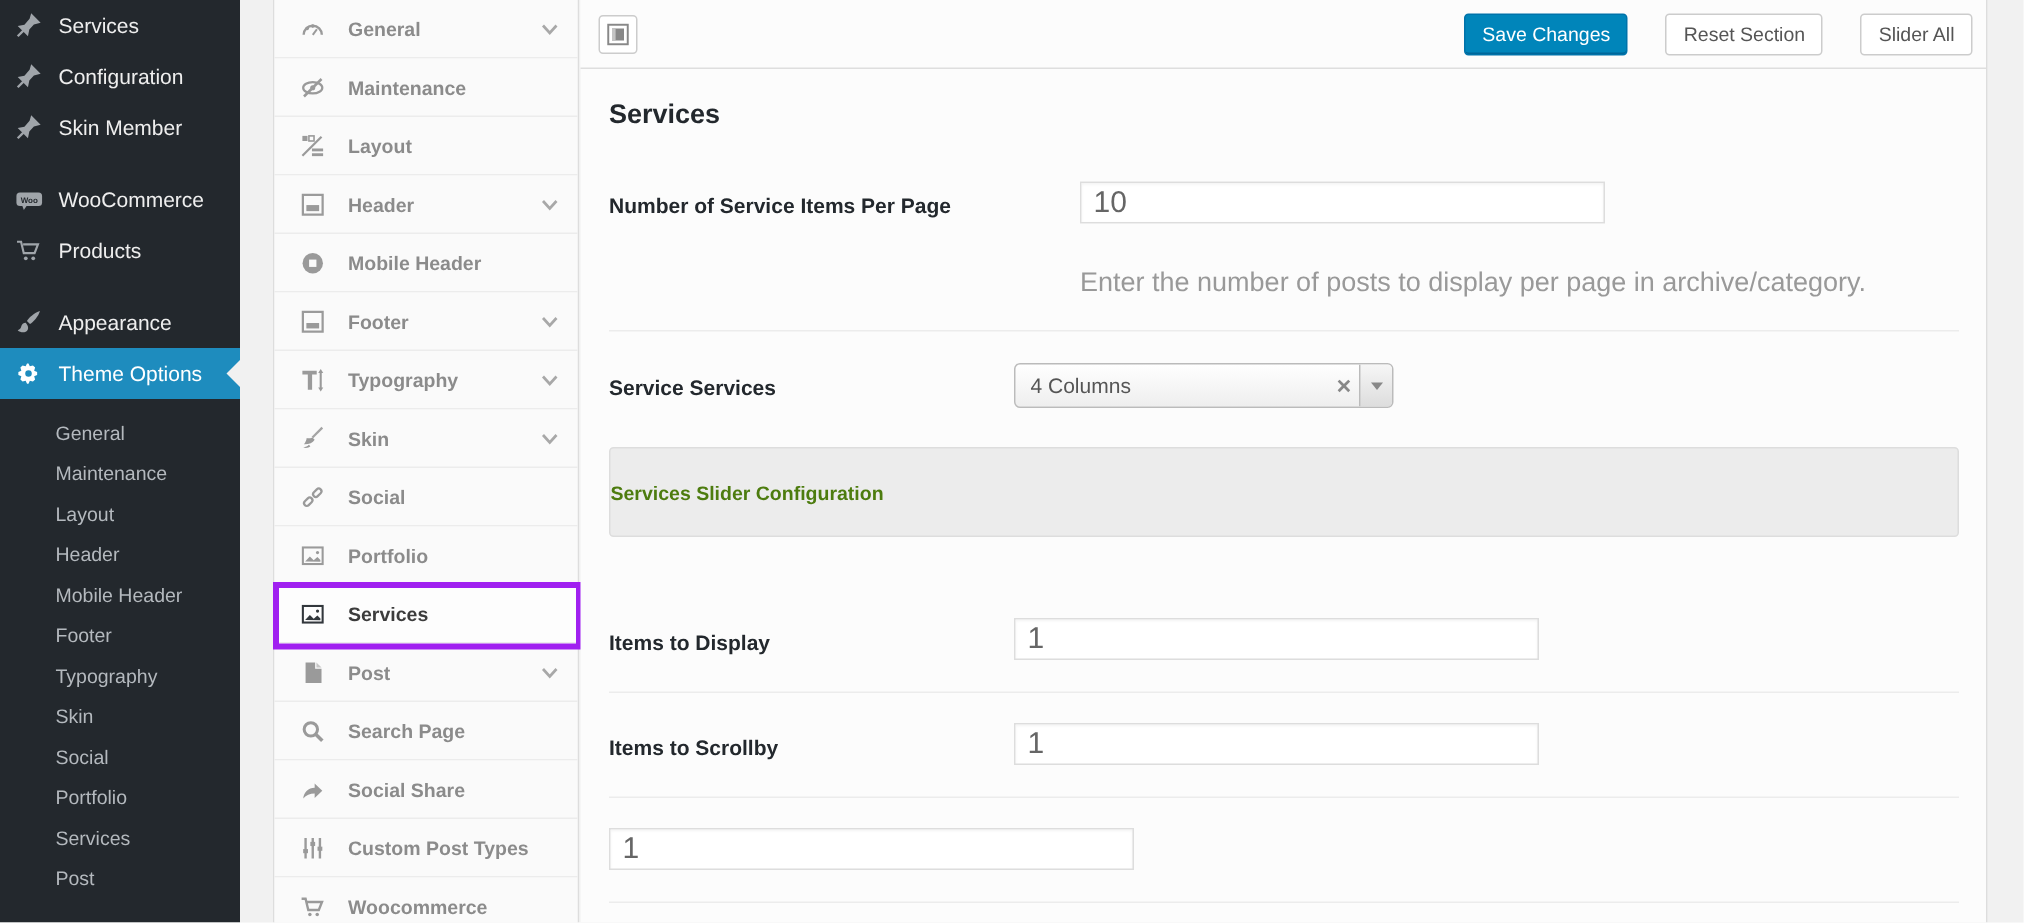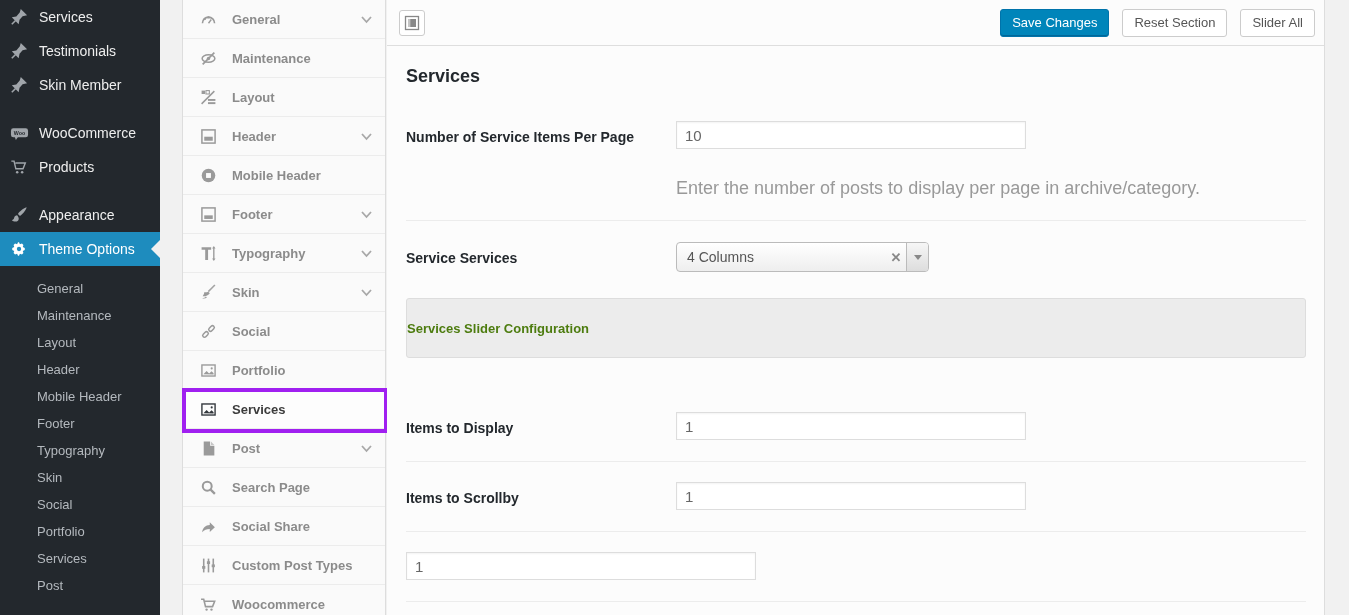--- a/index.html
+++ b/index.html
@@ -29,37 +29,37 @@
   .annotation-box { position:absolute; left:-1px; top:388px; width:206px; height:45px;
       border:4px solid #a020f0; pointer-events:none; z-index:5; }
 
   
   .content { position:absolute; left:387px; top:0; width:938px; height:615px; background:#fcfcfc;
       border-right:1px solid #ddd; z-index:1; }
   .topbar { height:46px; display:flex; align-items:center; padding:0 9px 0 12px; background:#fcfcfc;
       border-bottom:1px solid #dedede; }
   .toggle-btn { width:26px; height:26px; border:1px solid #ccc; border-radius:3px; background:#fff;
       display:flex; align-items:center; justify-content:center; cursor:pointer; }
-  .actions { margin-left:auto; display:flex; gap:13px; }
+  .actions { margin-left:auto; display:flex; gap:25px; }
   .btn { height:28px; padding:0 11px; font-size:13px; border-radius:3px; cursor:pointer;
       font-family:"Liberation Sans", sans-serif; }
   .btn-primary { background:#0085ba; border:1px solid #0073aa; color:#fff; box-shadow:inset 0 -1px 0 #006799; }
   .btn-secondary { background:#fff; border:1px solid #ccc; color:#555; }
 
   .cbody { padding:0 18px 0 19px; }
   .page-title { font-size:18px; font-weight:bold; color:#23282d; padding:20px 0 0 0; }
 
   .frow { display:flex; border-bottom:1px solid #ececec; }
   .flabel { width:270px; flex:0 0 270px; padding:7px 16px 0 0; font-size:14px; font-weight:bold; color:#23282d; line-height:1.35; }
   .fctrl  { flex:1; }
   .txt-input { width:350px; height:28px; border:1px solid #ddd; background:#fff; padding:0 8px;
-      font-size:15px; color:#666; font-family:"Liberation Sans", sans-serif; box-shadow:inset 0 1px 2px rgba(0,0,0,.05); }
+      font-size:20px; color:#666; font-family:"Liberation Sans", sans-serif; box-shadow:inset 0 1px 2px rgba(0,0,0,.05); }
   .fdesc { margin-top:29px; font-size:18px; color:#999; }
 
-  .row-first { padding:34px 0 21px 0; }
+  .row-first { padding:34px 0 21px 0;gap:44px; }
   .row-select { padding:21px 0 26px 0; border-bottom:none; }
   .row-slider { padding:20px 0 21px 0; }
   .row-last { border-bottom:none; }
 
   
   .select2 { width:253px; height:30px; border:1px solid #bbb; border-radius:4px; display:flex; align-items:center;
       background:linear-gradient(#ffffff, #eeeeee); cursor:pointer; overflow:hidden; }
   .sel-text { flex:1; padding-left:10px; font-size:14px; color:#555; }
   .sel-clear { width:20px; text-align:center; color:#888; font-size:13px; font-weight:bold; cursor:pointer; }
   .sel-arrow { width:22px; height:28px; border-left:1px solid #bbb; background:linear-gradient(#f6f6f6,#dddddd);
@@ -85,21 +85,21 @@
       </span>
       <span>Services</span>
     </div>
     <div class="wp-item">
       <span class="ic">
         <svg width="18" height="18" viewBox="0 0 20 20">
             <path fill="#a0a5aa" d="M12 1l7 7-5 1.2L10.6 13l-1 5-7.6-7.6 5-1L10.8 5z"></path>
             <path stroke="#a0a5aa" stroke-width="1.7" d="M6.2 13.8L2 18"></path>
           </svg>
       </span>
-      <span>Testimonials</span>
+      <span>Configuration</span>
     </div>
     <div class="wp-item">
       <span class="ic">
         <svg width="18" height="18" viewBox="0 0 20 20">
             <path fill="#a0a5aa" d="M12 1l7 7-5 1.2L10.6 13l-1 5-7.6-7.6 5-1L10.8 5z"></path>
             <path stroke="#a0a5aa" stroke-width="1.7" d="M6.2 13.8L2 18"></path>
           </svg>
       </span>
       <span>Skin Member</span>
     </div>

